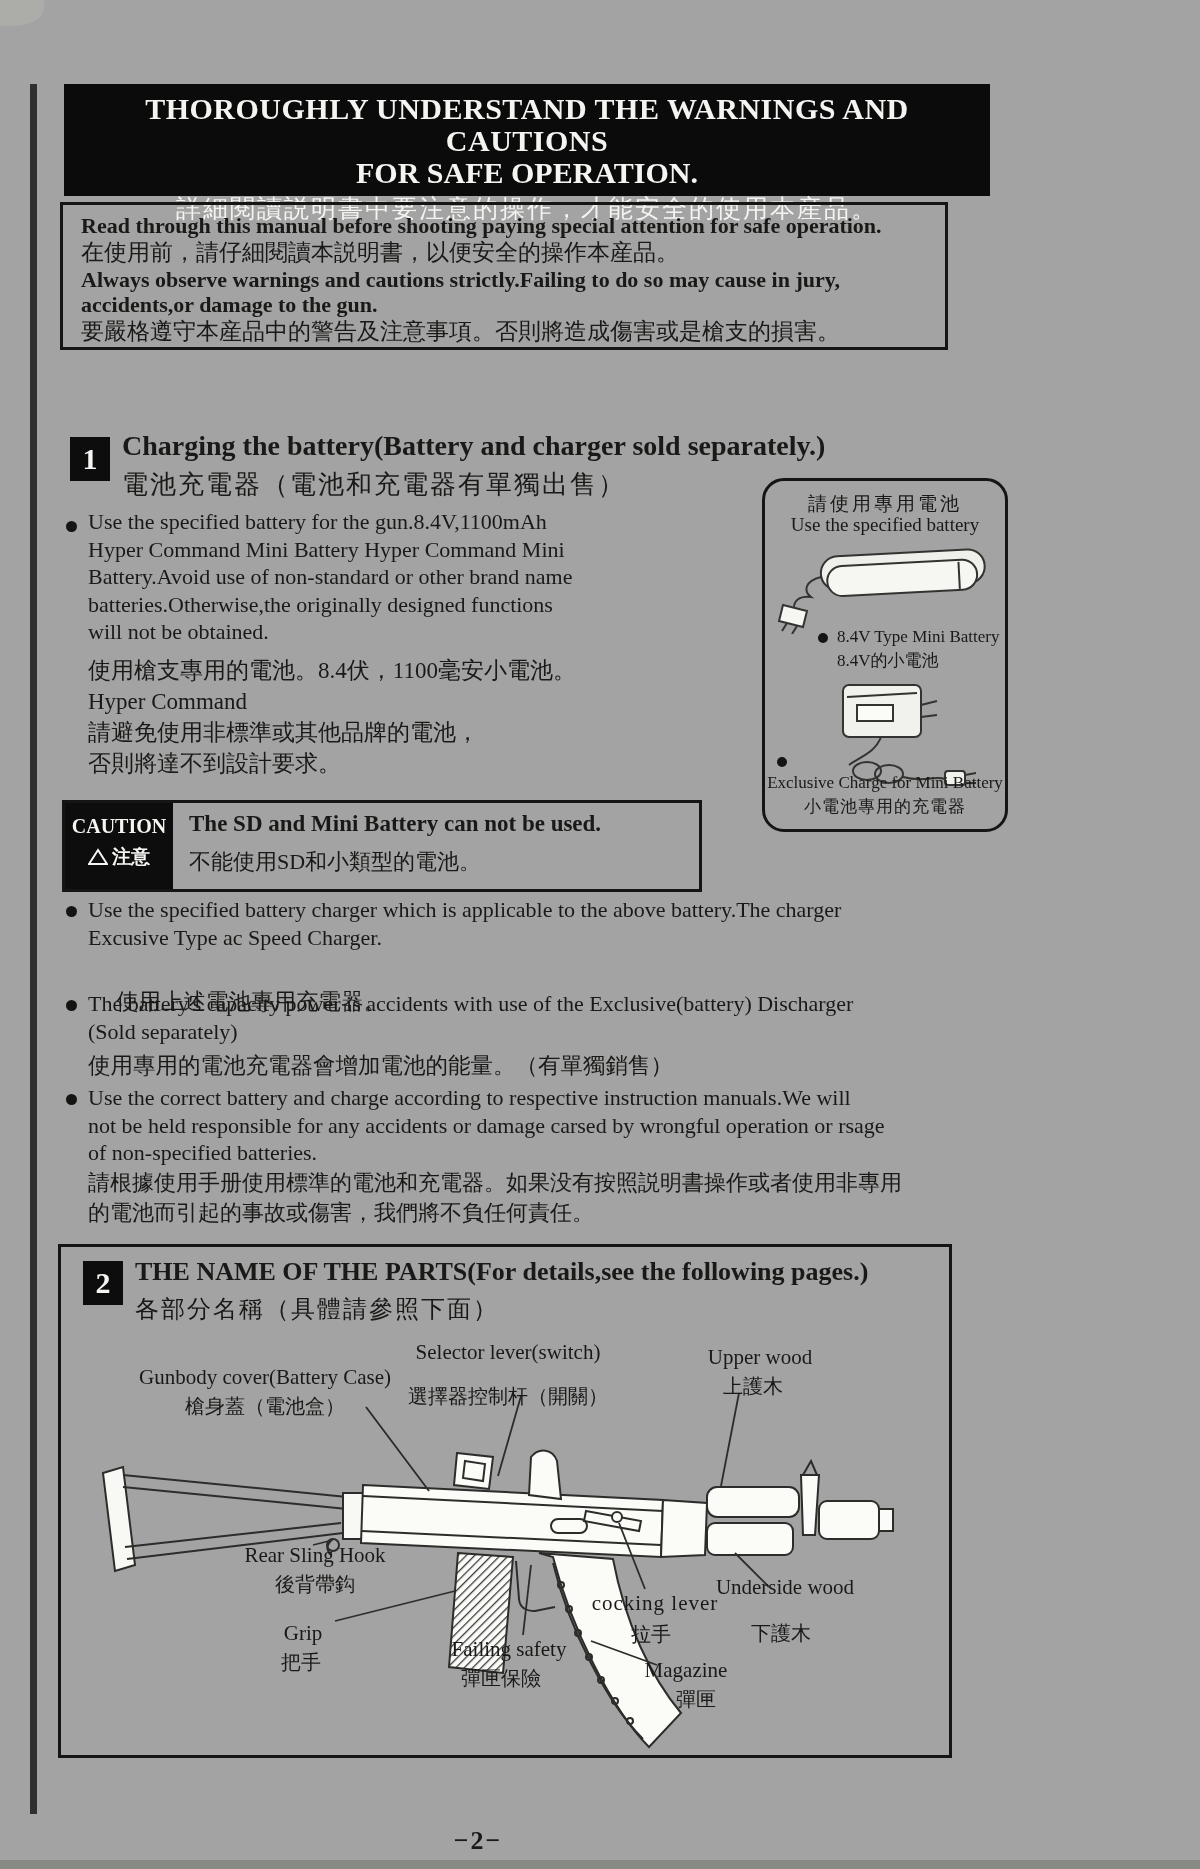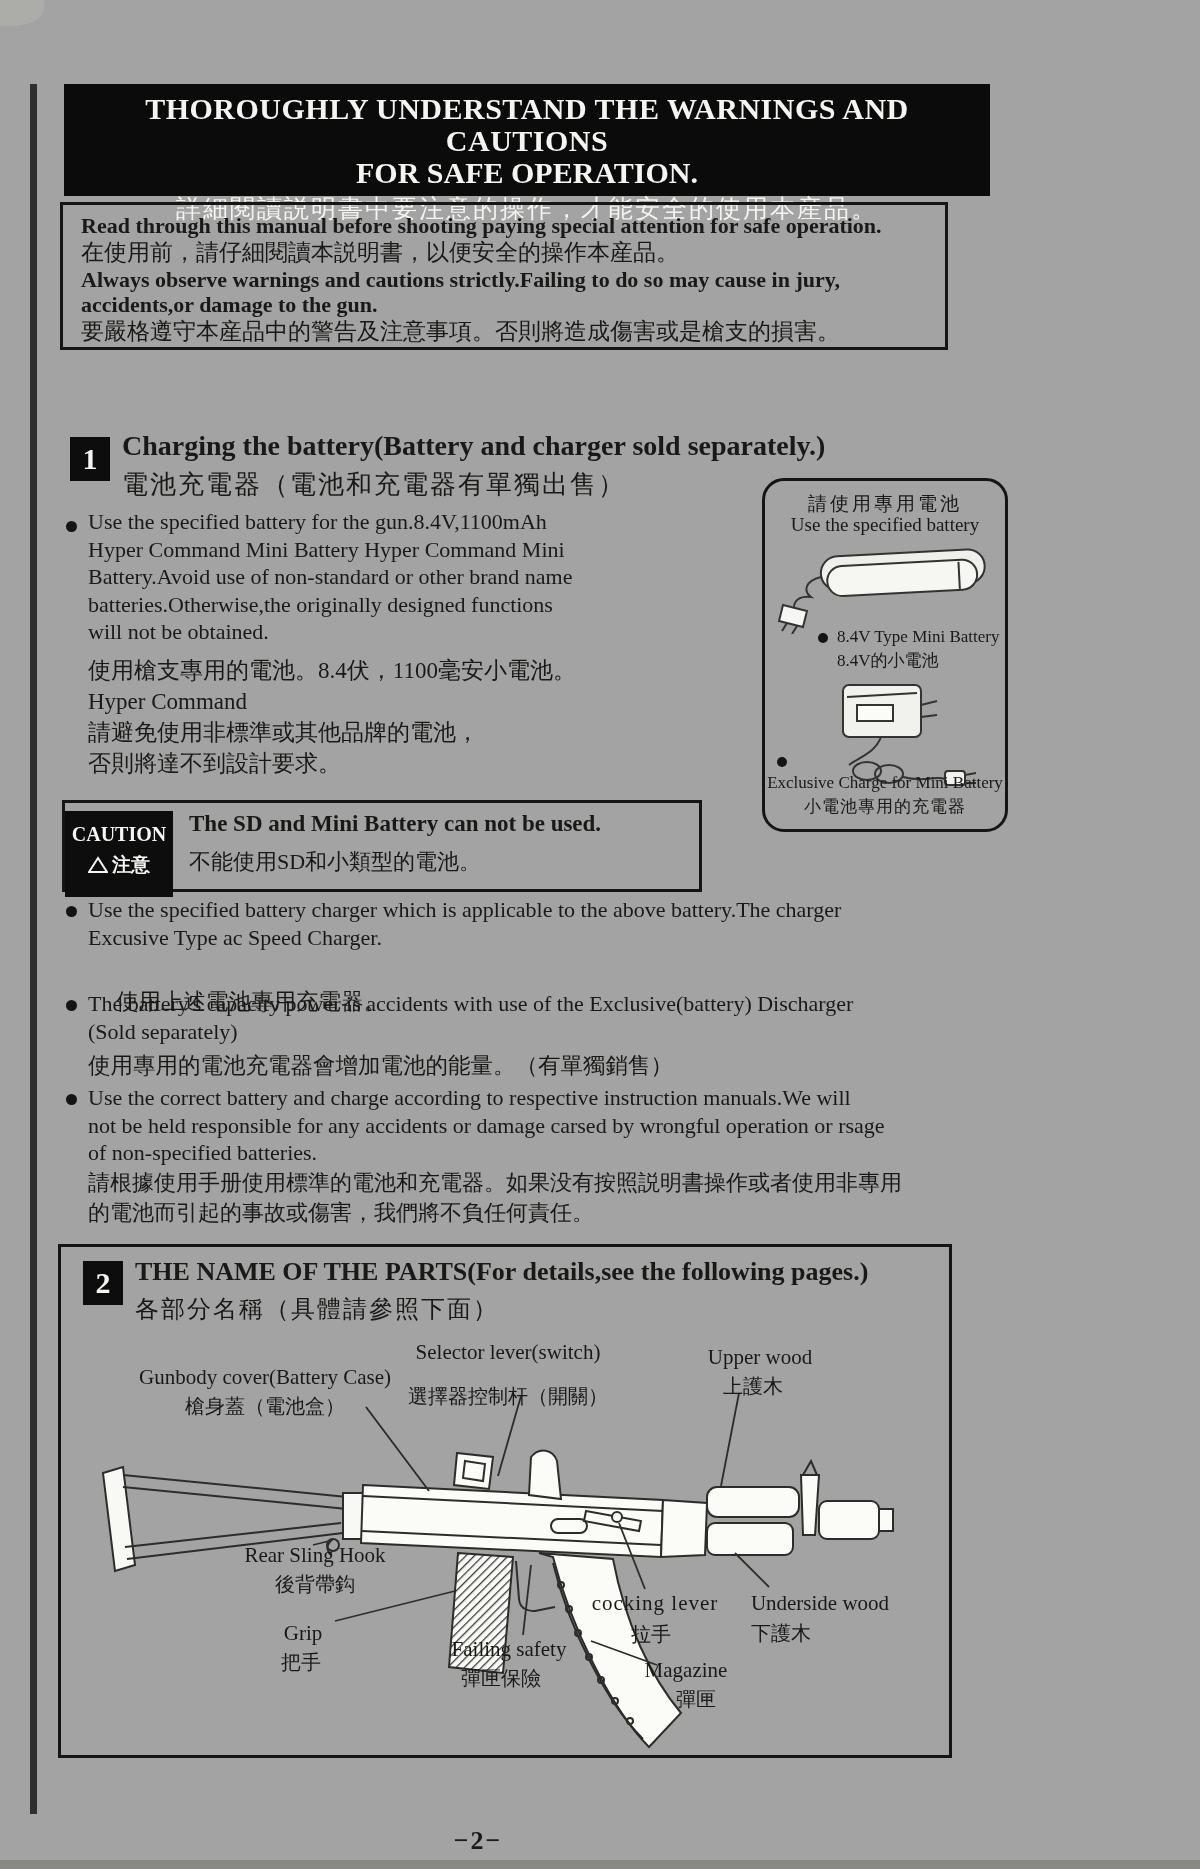--- a/index.html
+++ b/index.html
@@ -28,21 +28,21 @@
   .dot{width:11px;height:11px;border-radius:50%;background:#141412;}
   .body-en{font-size:22px;line-height:27.5px;}
   .body-zh{font-size:22.5px;line-height:31px;}
   
   .sidebar{left:762px;top:478px;width:246px;height:354px;border:3px solid #151513;border-radius:22px;box-sizing:border-box;}
   .sidebar .t-zh{top:10px;left:50%;font-size:19px;letter-spacing:3px;}
   .sidebar .t-en{top:33px;left:50%;font-size:19px;}
   .side-lbl{font-size:17px;line-height:24px;}
   
   .caution{left:62px;top:800px;width:640px;height:92px;border:3px solid #151513;box-sizing:border-box;}
-  .caution .black{left:0;top:8px;width:108px;height:86px;background:#0d0d0d;color:#f5f5f2;text-align:center;}
+  .caution .black{left:0;top:0;width:108px;height:86px;background:#0d0d0d;color:#f5f5f2;text-align:center;}
   .caution .cw1{font-size:20px;font-weight:bold;margin-top:12px;}
   .caution .cw2{font-size:19px;font-weight:bold;margin-top:6px;display:flex;align-items:center;justify-content:center;gap:4px;}
   .caution .ce{left:124px;top:8px;font-size:23px;font-weight:bold;}
   .caution .cc{left:124px;top:44px;font-size:22px;}
   
   .boxB{left:58px;top:1244px;width:894px;height:514px;border:3px solid #151513;box-sizing:border-box;}
   .plbl-en{font-size:21px;}
   .plbl-zh{font-size:20px;}
   .pgnum{font-size:26px;font-weight:bold;letter-spacing:2px;}
   svg{display:block;}
@@ -230,21 +230,21 @@
 
     <div class="abs ctr plbl-en" style="left:699px;top:98px;">Upper wood</div>
     <div class="abs ctr plbl-zh" style="left:692px;top:126px;">上護木</div>
 
     <div class="abs ctr plbl-en" style="left:254px;top:296px;">Rear Sling Hook</div>
     <div class="abs ctr plbl-zh" style="left:254px;top:324px;">後背帶鈎</div>
 
     <div class="abs ctr plbl-en" style="left:594px;top:344px;letter-spacing:1px;">cocking lever</div>
     <div class="abs ctr plbl-zh" style="left:590px;top:374px;">拉手</div>
 
-    <div class="abs ctr plbl-en" style="left:724px;top:344px;margin-left:35px;">Underside wood</div>
+    <div class="abs ctr plbl-en" style="left:724px;top:328px;">Underside wood</div>
     <div class="abs ctr plbl-zh" style="left:720px;top:373px;">下護木</div>
 
     <div class="abs ctr plbl-en" style="left:242px;top:374px;">Grip</div>
     <div class="abs ctr plbl-zh" style="left:240px;top:402px;">把手</div>
 
     <div class="abs ctr plbl-en" style="left:448px;top:390px;">Failing safety</div>
     <div class="abs ctr plbl-zh" style="left:440px;top:418px;">彈匣保險</div>
 
     <div class="abs ctr plbl-en" style="left:625px;top:411px;">Magazine</div>
     <div class="abs ctr plbl-zh" style="left:635px;top:439px;">彈匣</div>

